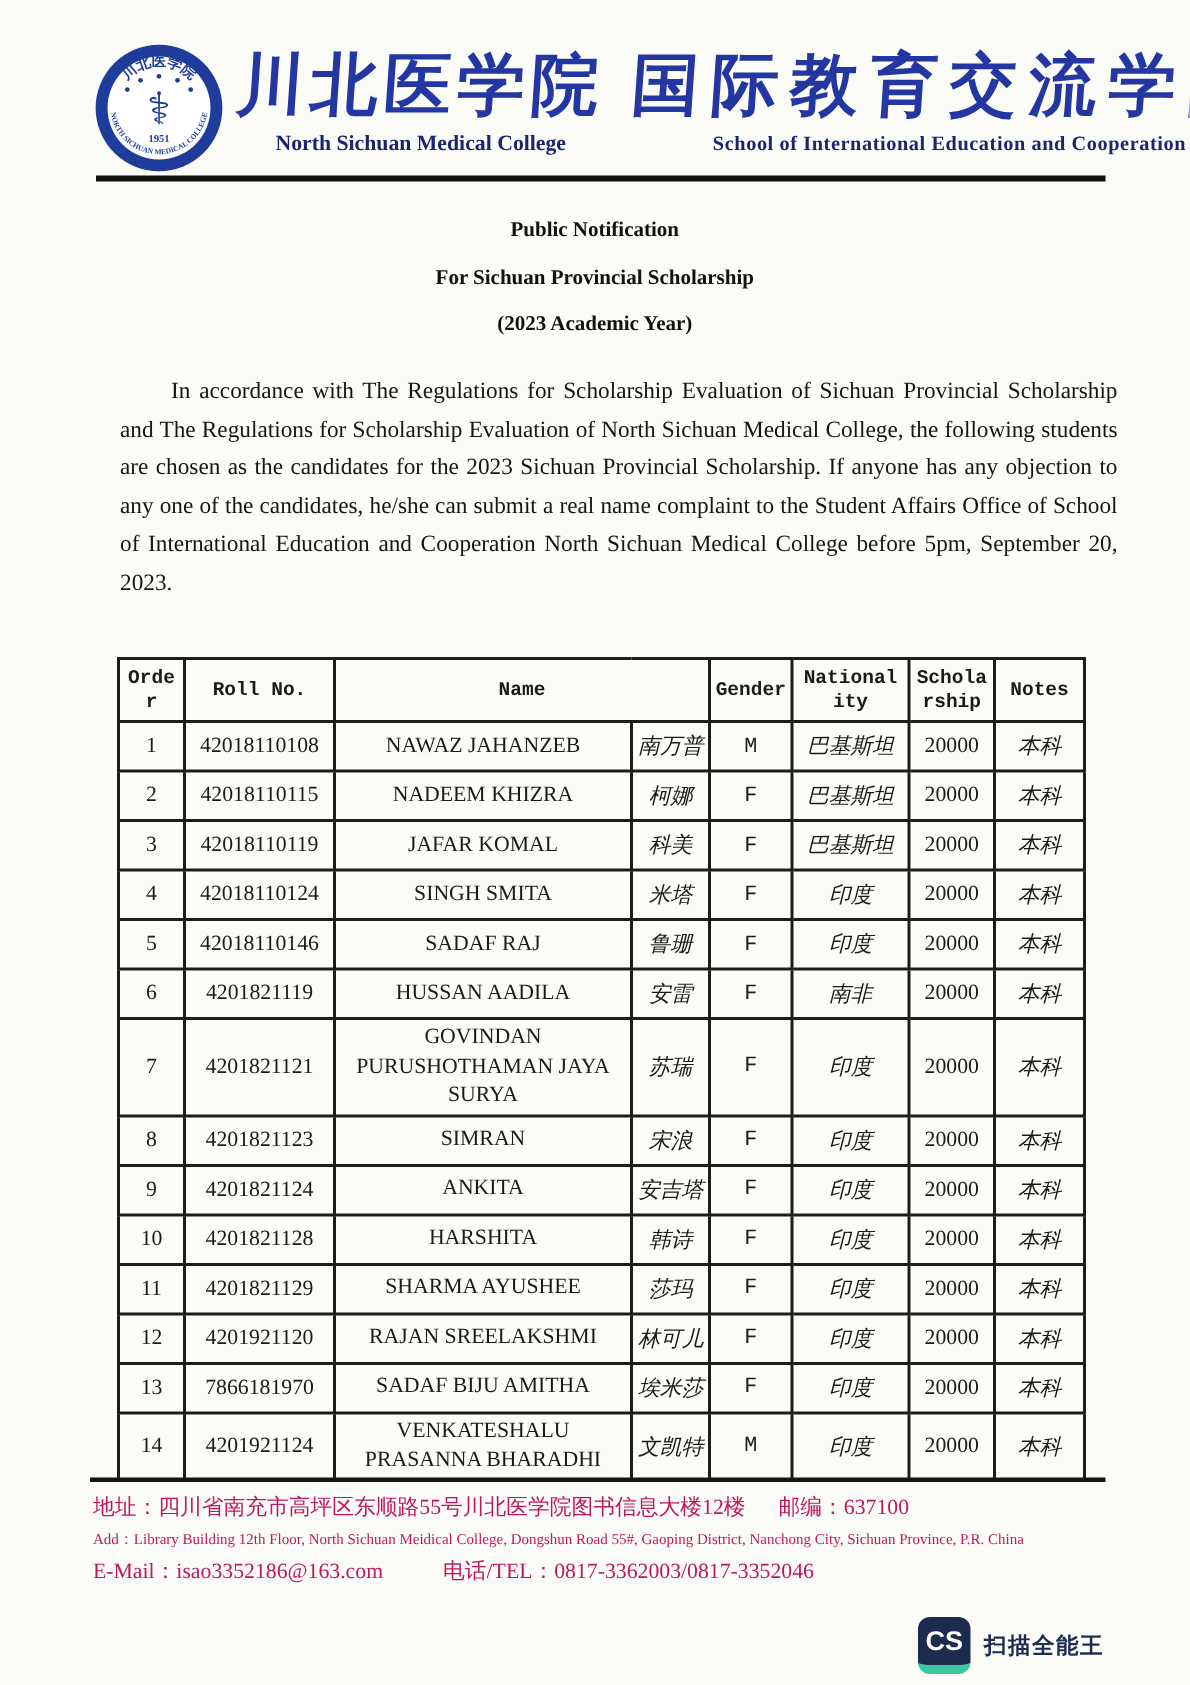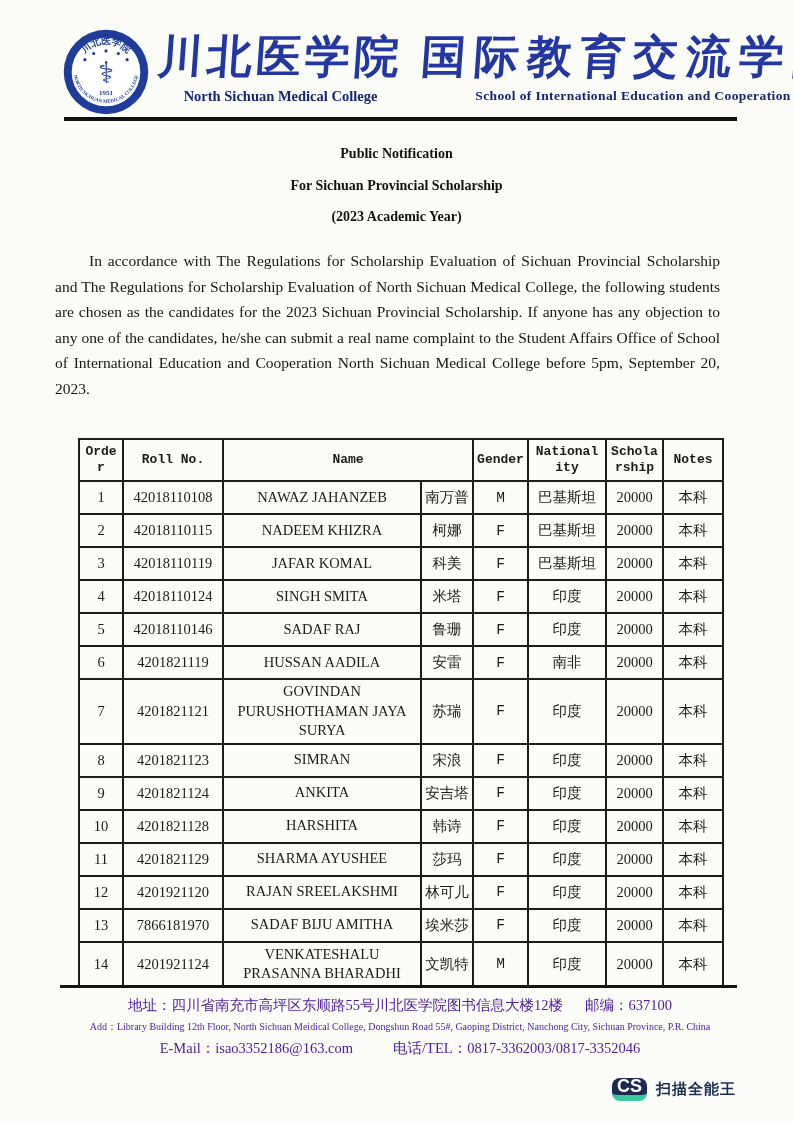--- a/index.html
+++ b/index.html
@@ -52,21 +52,21 @@
     position: absolute; left: 0; top: 138px; width: 793px;
     text-align: center;
     font-weight: bold;
     font-size: 14px;
     line-height: 31.5px;
     color: #111;
   }
 
   
   .notice-body {
-    position: absolute; left: 55px; top: 248px; width: 665px;
+    position: absolute; left: 80px; top: 248px; width: 665px;
     font-size: 15.5px; line-height: 25.6px;
     text-align: justify;
     text-indent: 34px;
     color: #151515;
   }
 
   
   table.roster {
     position: absolute; left: 78px; top: 438px;
     border-collapse: collapse;
@@ -84,42 +84,42 @@
   table.roster th {
     font-family: "Liberation Mono", monospace;
     font-weight: bold;
     font-size: 13px;
     height: 42px;
     line-height: 1.25;
     word-break: break-all;
   }
   table.roster td { height: 33px; font-size: 14.5px; }
   td.c-name-en { text-align: left; font-size: 13.5px; padding-left: 4px; line-height: 1.35; }
-  td.c-name-cn, td.c-nat, td.c-notes { font-size: 15px; font-family: "Liberation Serif", serif; }
+  td.c-name-cn, td.c-nat, td.c-notes { font-size: 15px; font-family: "Liberation Serif", serif; font-style: italic; }
   td.c-gender { font-family: "Liberation Mono", monospace; font-size: 13.5px; }
 
   
   .foot-rule {
     position: absolute; left: 60px; top: 985px; width: 677px; height: 2.5px;
     background: #141414;
   }
-  .footer { position: absolute; left: 62px; top: 995px; width: 676px; color: #4c1d95; text-align: center; }
+  .footer { position: absolute; left: 62px; top: 995px; width: 676px; color: #be185d; }
   .footer .f-line1 { font-size: 14.5px; line-height: 21px; }
   .footer .f-line1 .zip { margin-left: 22px; }
   .footer .f-line2 { font-size: 10px; line-height: 21px; }
   .footer .f-line3 { font-size: 14.5px; line-height: 22px; }
   .footer .f-line3 .tel { margin-left: 40px; }
 
   
   .cs-mark {
     position: absolute; left: 612px; top: 1078px;
     display: flex; align-items: center;
   }
   .cs-badge {
-    width: 35px; height: 23px;
+    width: 35px; height: 38px;
     background: #1b2a4d;
     border-radius: 8px;
     border-bottom: 6px solid #3bc7a0;
     display: flex; align-items: center; justify-content: center;
     color: #ffffff;
     font-family: "Liberation Sans", sans-serif;
     font-weight: bold; font-size: 18px;
   }
   .cs-text {
     margin-left: 9px;

